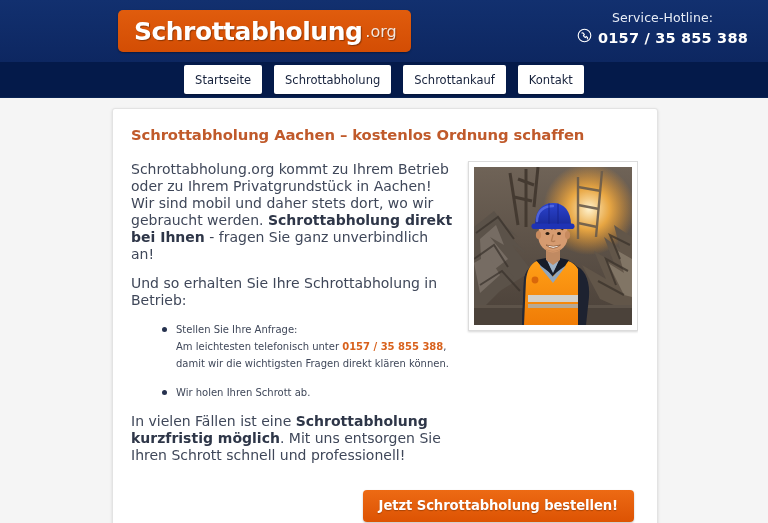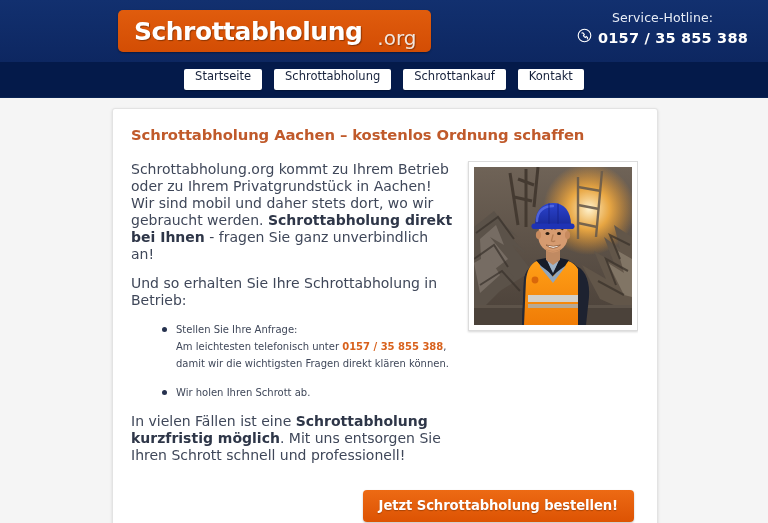--- a/index.html
+++ b/index.html
@@ -47,27 +47,27 @@
     font-weight: bold;
     font-size: 25px;
     color: #ffffff;
     letter-spacing: -0.5px;
     text-shadow: 1px 1px 1px rgba(0,0,0,0.35);
     line-height: 1;
   }
   .logo-tld {
     font-family: "DejaVu Sans", "Liberation Sans", sans-serif;
     font-weight: normal;
-    font-size: 20px;
+    font-size: 16px;
     color: #f2e6de;
     text-shadow: 1px 1px 1px rgba(0,0,0,0.3);
     line-height: 1;
-    margin-left: 15px;
+    margin-left: 3px;
     align-self: flex-end;
-    padding-bottom: 4px;
+    padding-bottom: 12px;
   }
   .hotline {
     position: absolute;
     right: 20px;
     top: 10px;
     text-align: center;
     color: #ffffff;
   }
   .hotline-label {
     font-size: 12.5px;
@@ -100,21 +100,21 @@
     display: flex;
     align-items: center;
     justify-content: center;
     gap: 12px;
   }
   .nav-item {
     background: #ffffff;
     color: #16213b;
     font-size: 11.5px;
     line-height: 1;
-    padding: 2px 11px 7px 11px;
+    padding: 10px 11px 7px 11px;
     border-radius: 2px;
     cursor: pointer;
     white-space: nowrap;
     box-shadow: 0 1px 1px rgba(0,0,0,0.25);
   }
 
   
   .page-area {
     position: relative;
     width: 768px;

